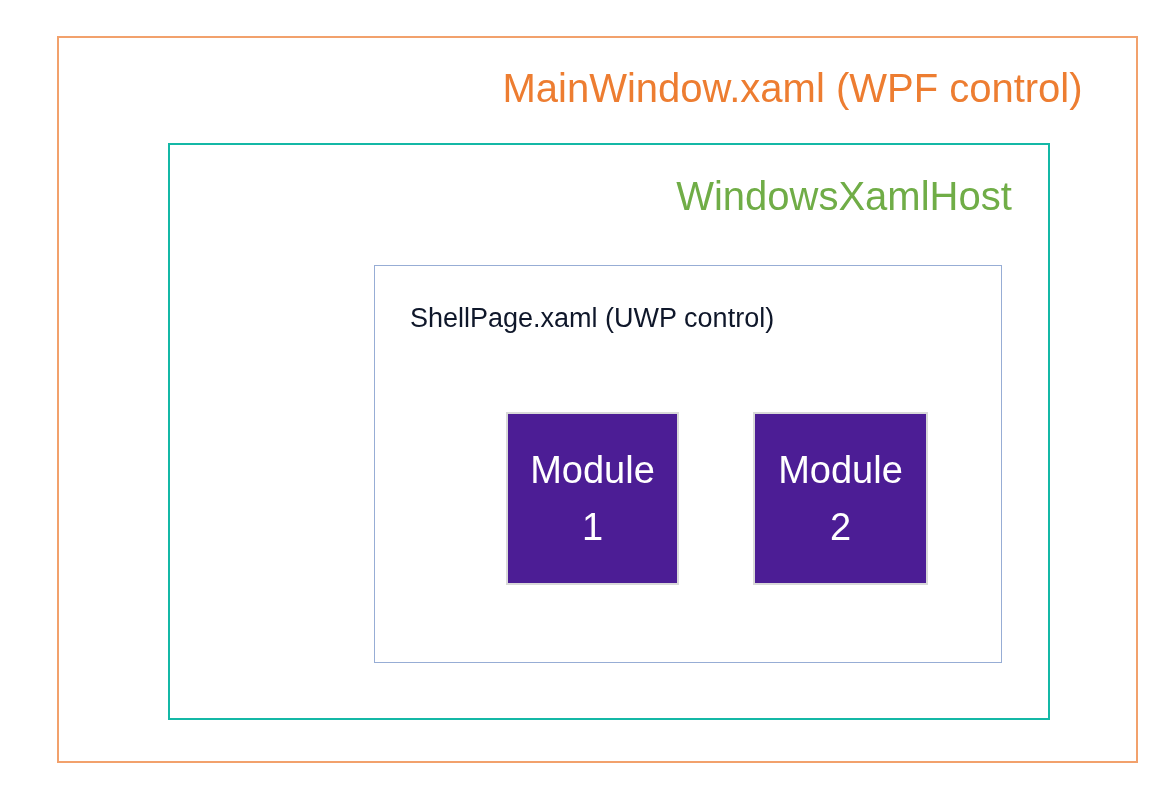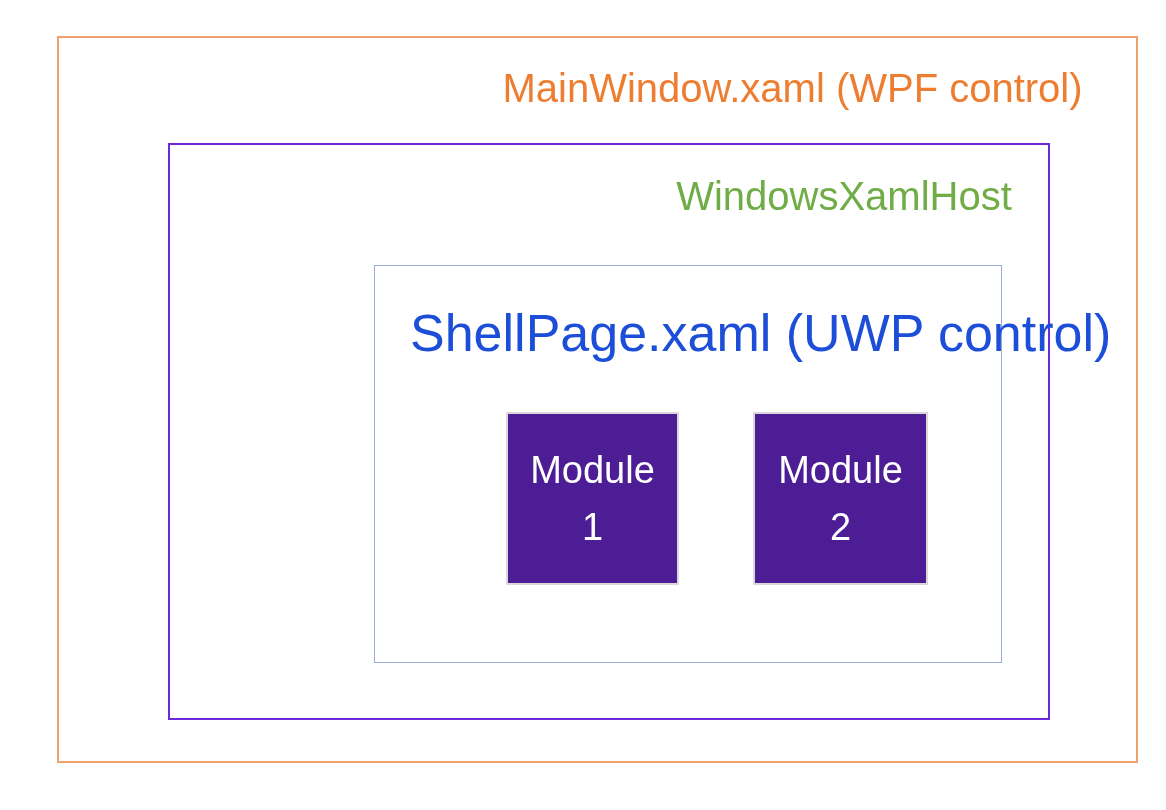--- a/index.html
+++ b/index.html
@@ -38,21 +38,21 @@
     line-height: 1.2;
     color: #ED7D31;
     white-space: nowrap;
   }
   
   .host-box {
     left: 109px;
     top: 105px;
     width: 882px;
     height: 577px;
-    border: 2px solid #6d28d9;
+    border: 2px solid #14b8a6;
   }
   .host-label {
     position: absolute;
     left: 499px;
     top: 27px;
     width: 350px;
     text-align: center;
     font-size: 40px;
     line-height: 1.2;
     color: #70AD47;
@@ -64,23 +64,23 @@
     top: 120px;
     width: 628px;
     height: 398px;
     border: 1.5px solid #97ADD5;
   }
   .shell-label {
     position: absolute;
     left: 35px;
     top: 36px;
     width: 553px;
-    font-size: 52px;
+    font-size: 27px;
     line-height: 1.2;
-    color: #1d4ed8;
+    color: #0f172a;
     white-space: nowrap;
   }
   
   .module {
     position: absolute;
     box-sizing: border-box;
     background: #4c1d95;
     border: 2px solid #D9D9D9;
     display: flex;
     align-items: center;

